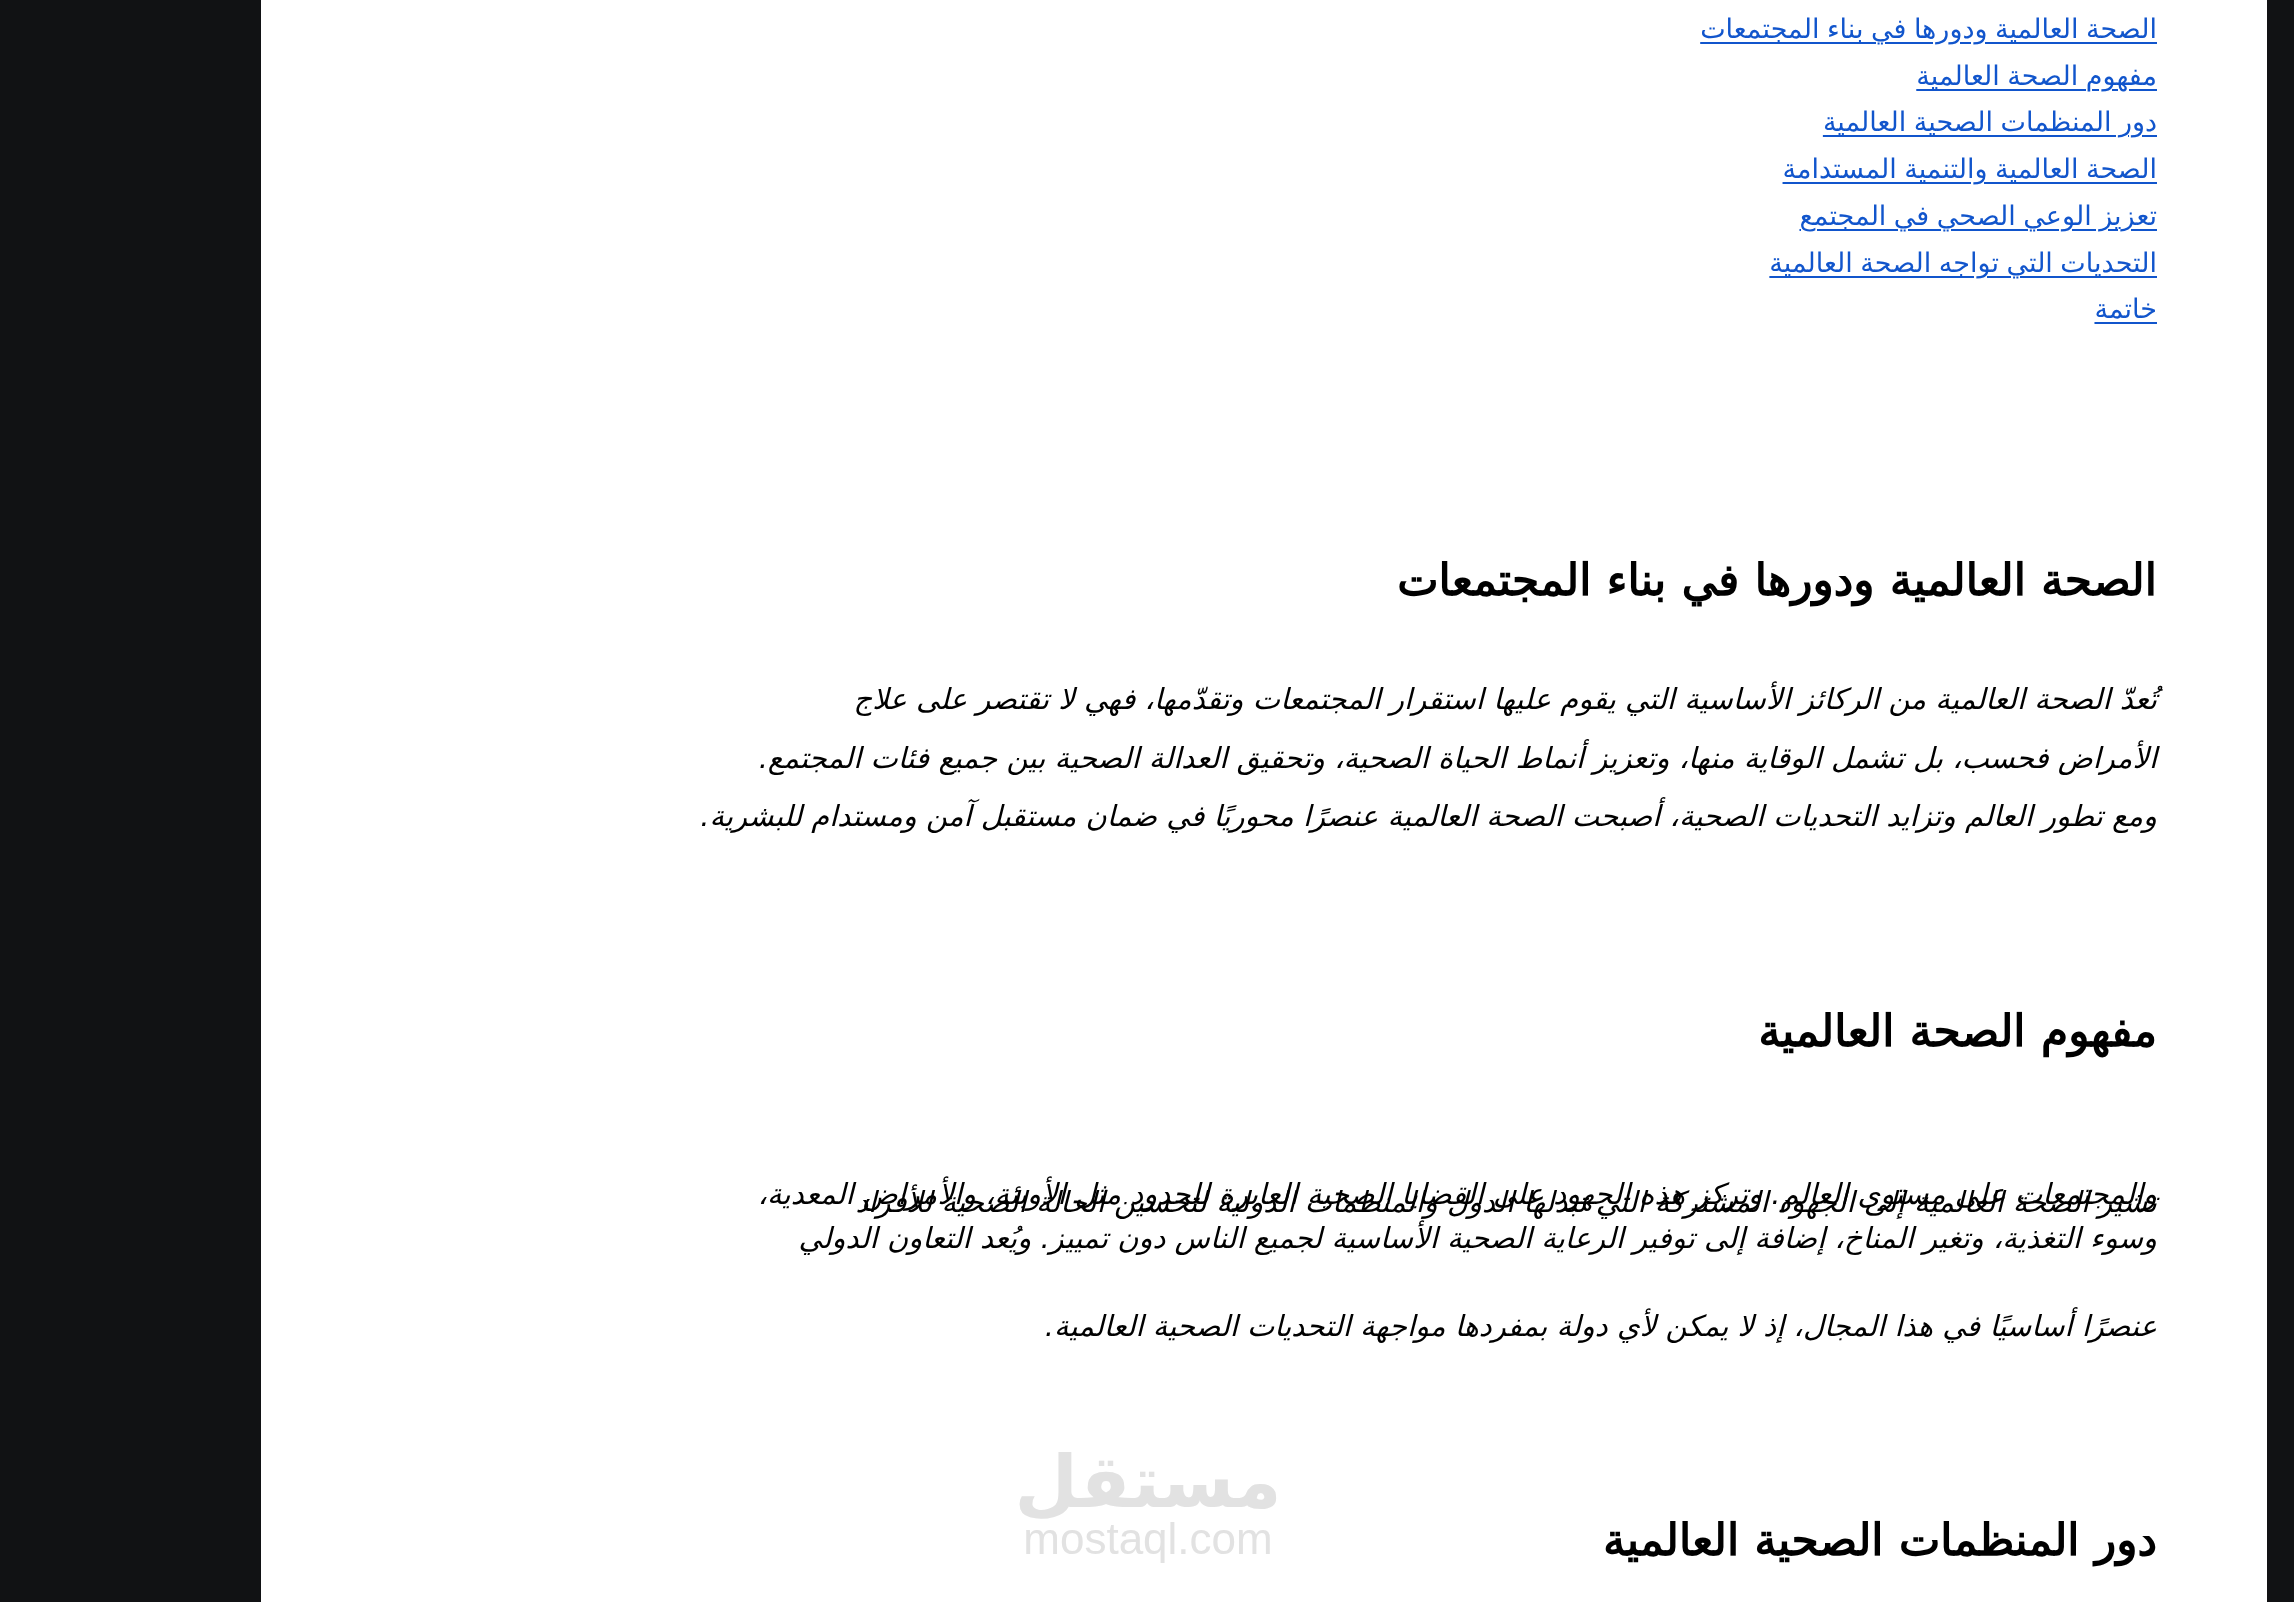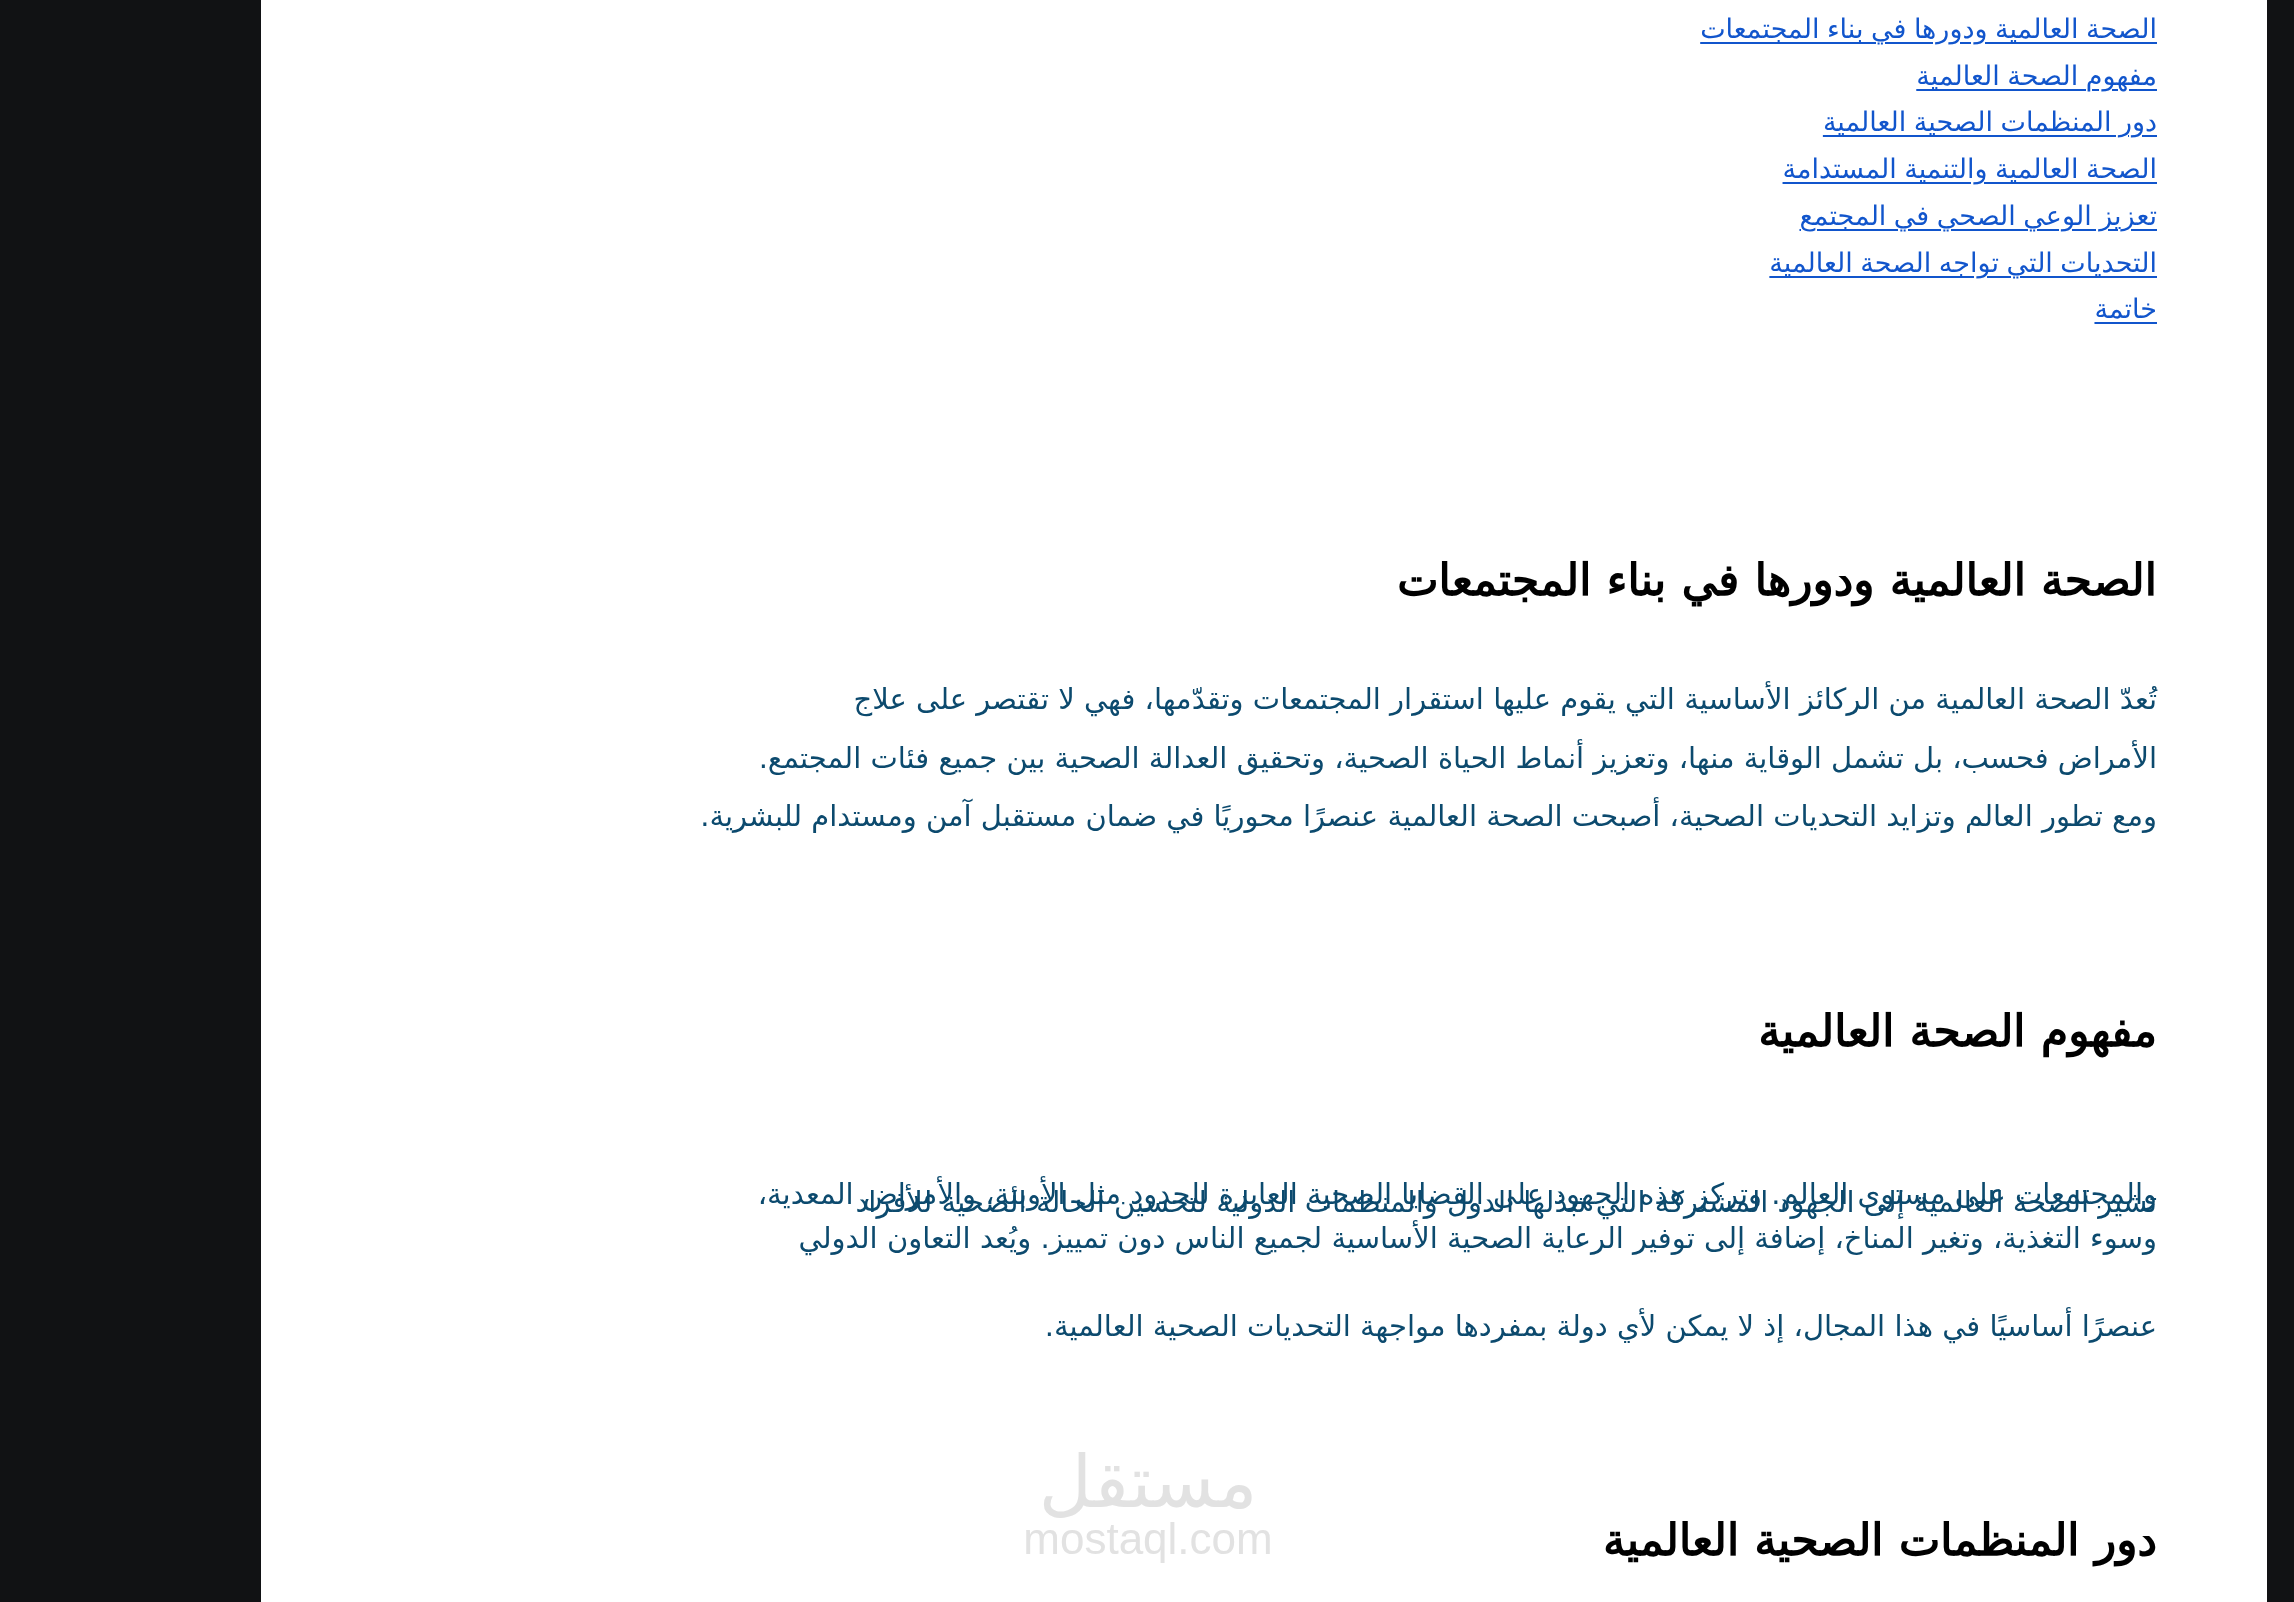--- a/index.html
+++ b/index.html
@@ -49,36 +49,37 @@
     margin: 0;
   }
   .para-line {
     position: absolute;
     right: 110px;
     direction: rtl;
     white-space: nowrap;
     font-family: "DejaVu Sans", sans-serif;
     font-size: 29px;
     line-height: 44px;
-    color: #0c4a6e;
+    color: #000000;
+    font-style: italic;
   }
   .watermark {
     position: absolute;
     left: 743px;  
     top: 1441px;
     width: 288px;
     height: 134px;
     text-align: center;
     color: #e2e2e2;
     pointer-events: none;
     user-select: none;
   }
   .watermark .wm-ar {
     font-family: "DejaVu Sans", sans-serif;
-    font-weight: normal;
+    font-weight: bold;
     font-size: 73px;
     line-height: 81px;
     direction: rtl;
     letter-spacing: 1.9px;
   }
   .watermark .wm-en {
     font-family: "Liberation Sans", sans-serif;
     font-size: 44px;
     line-height: 46px;
     margin-top: -5.8px;

